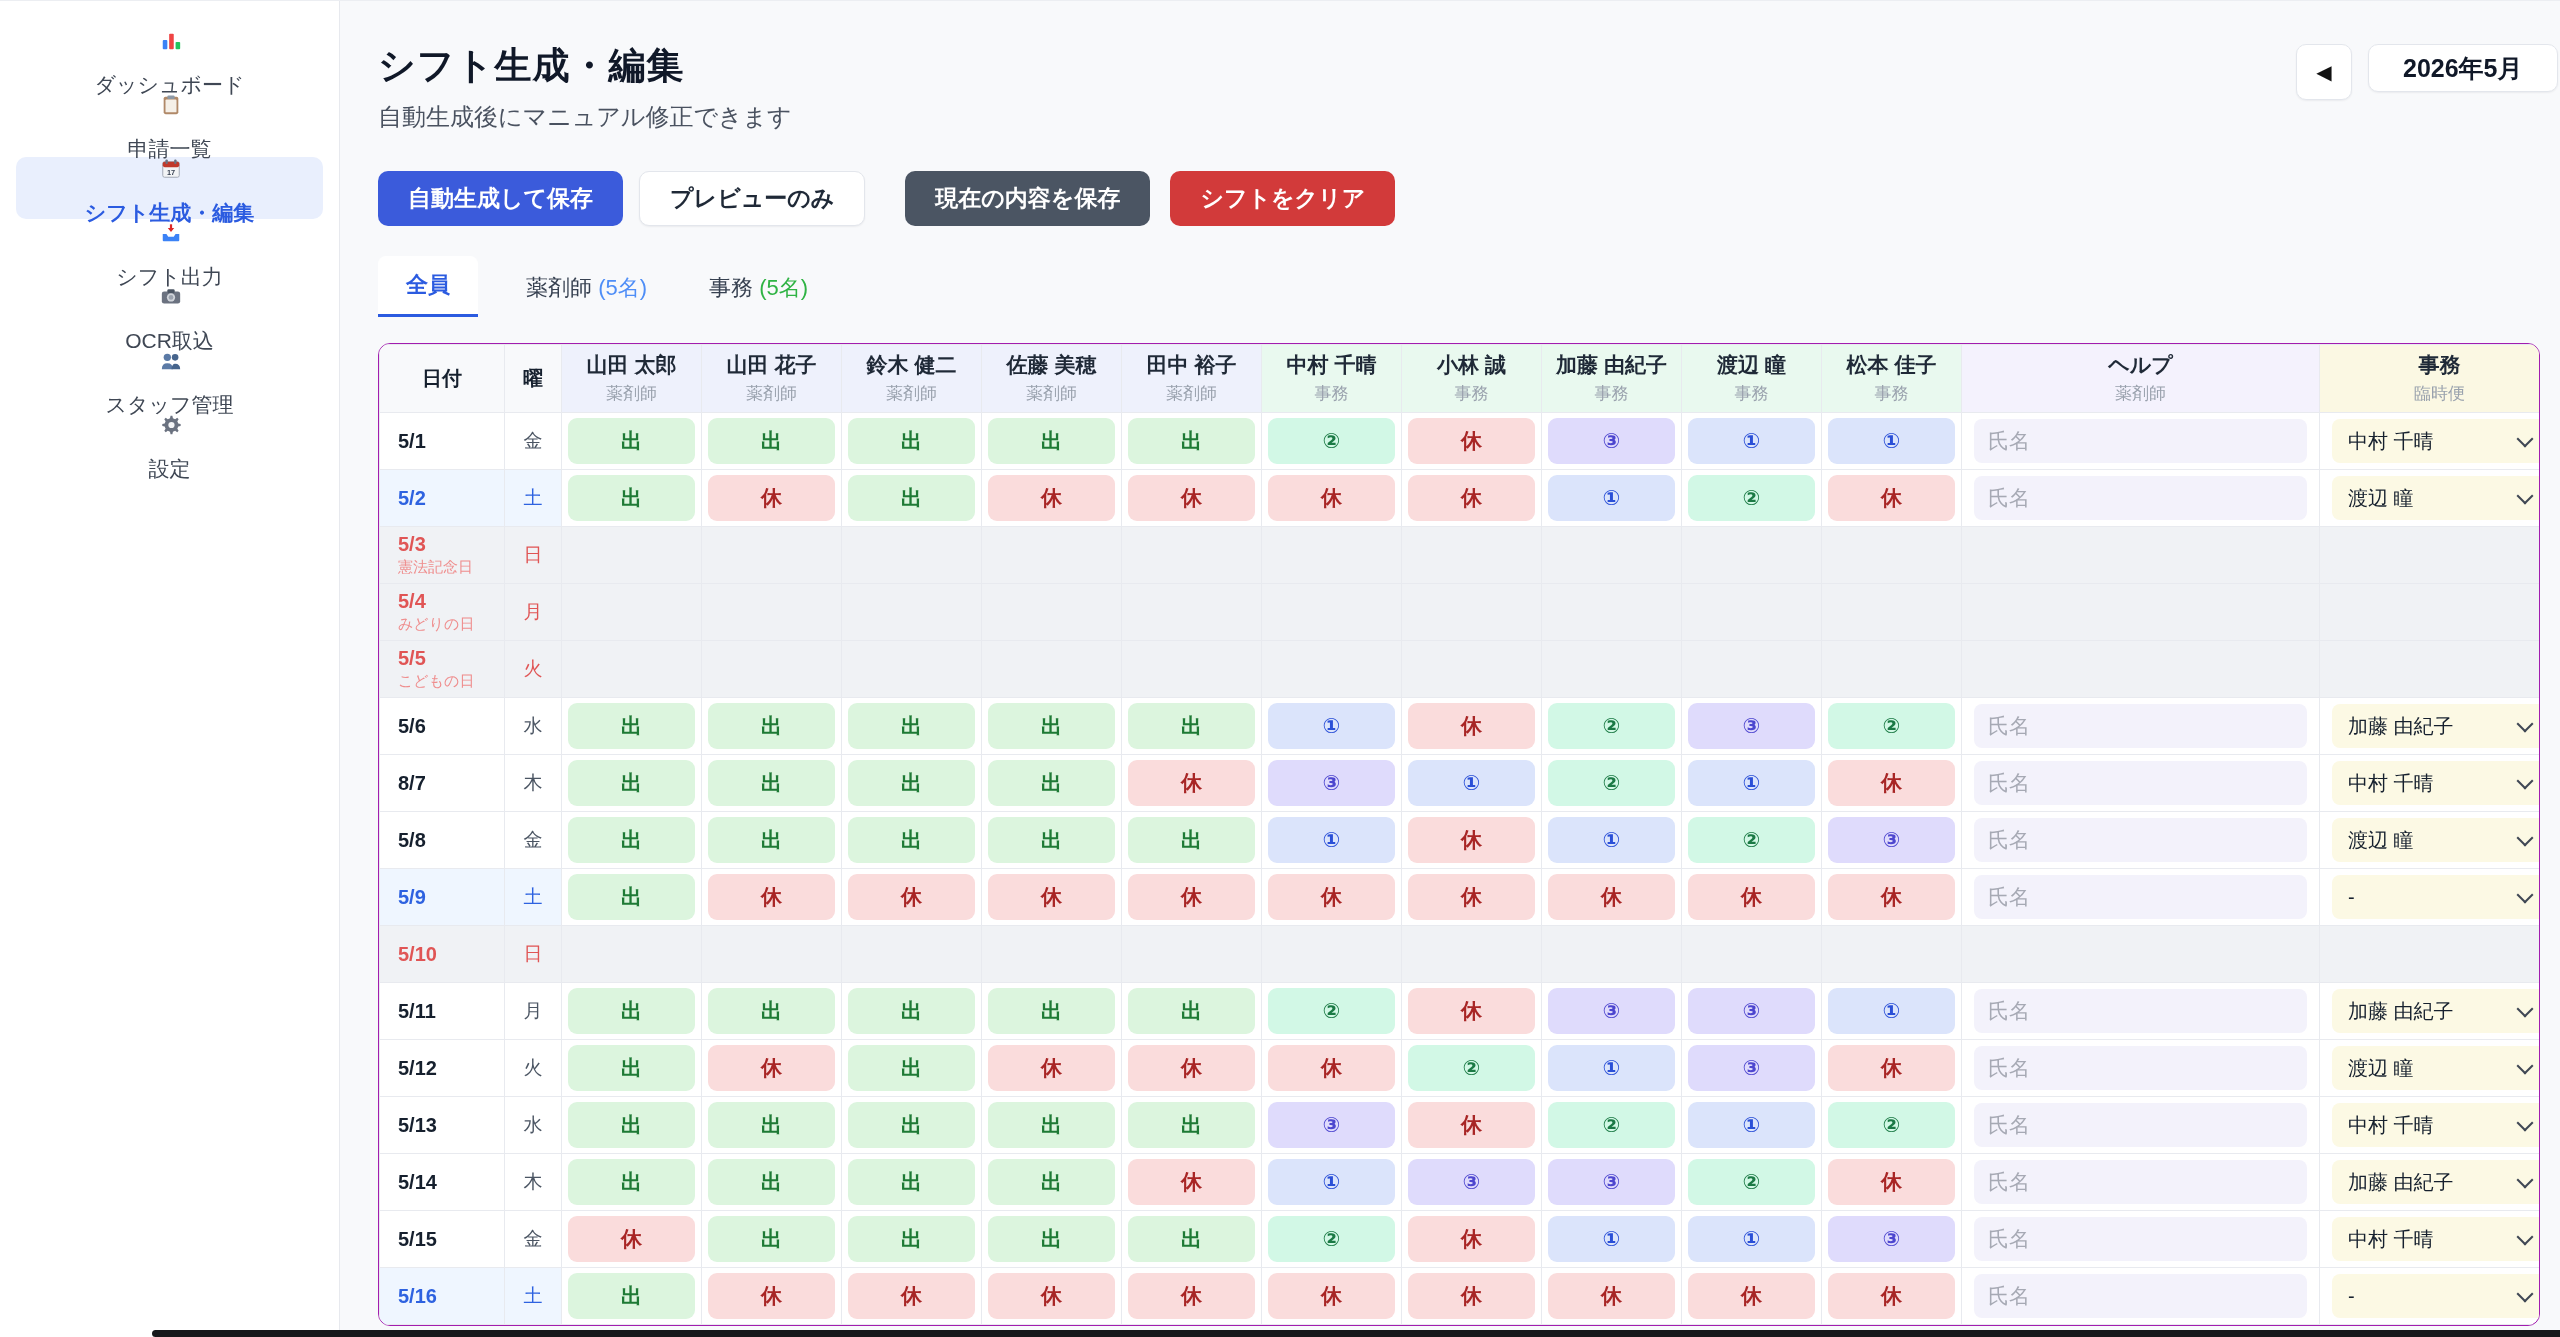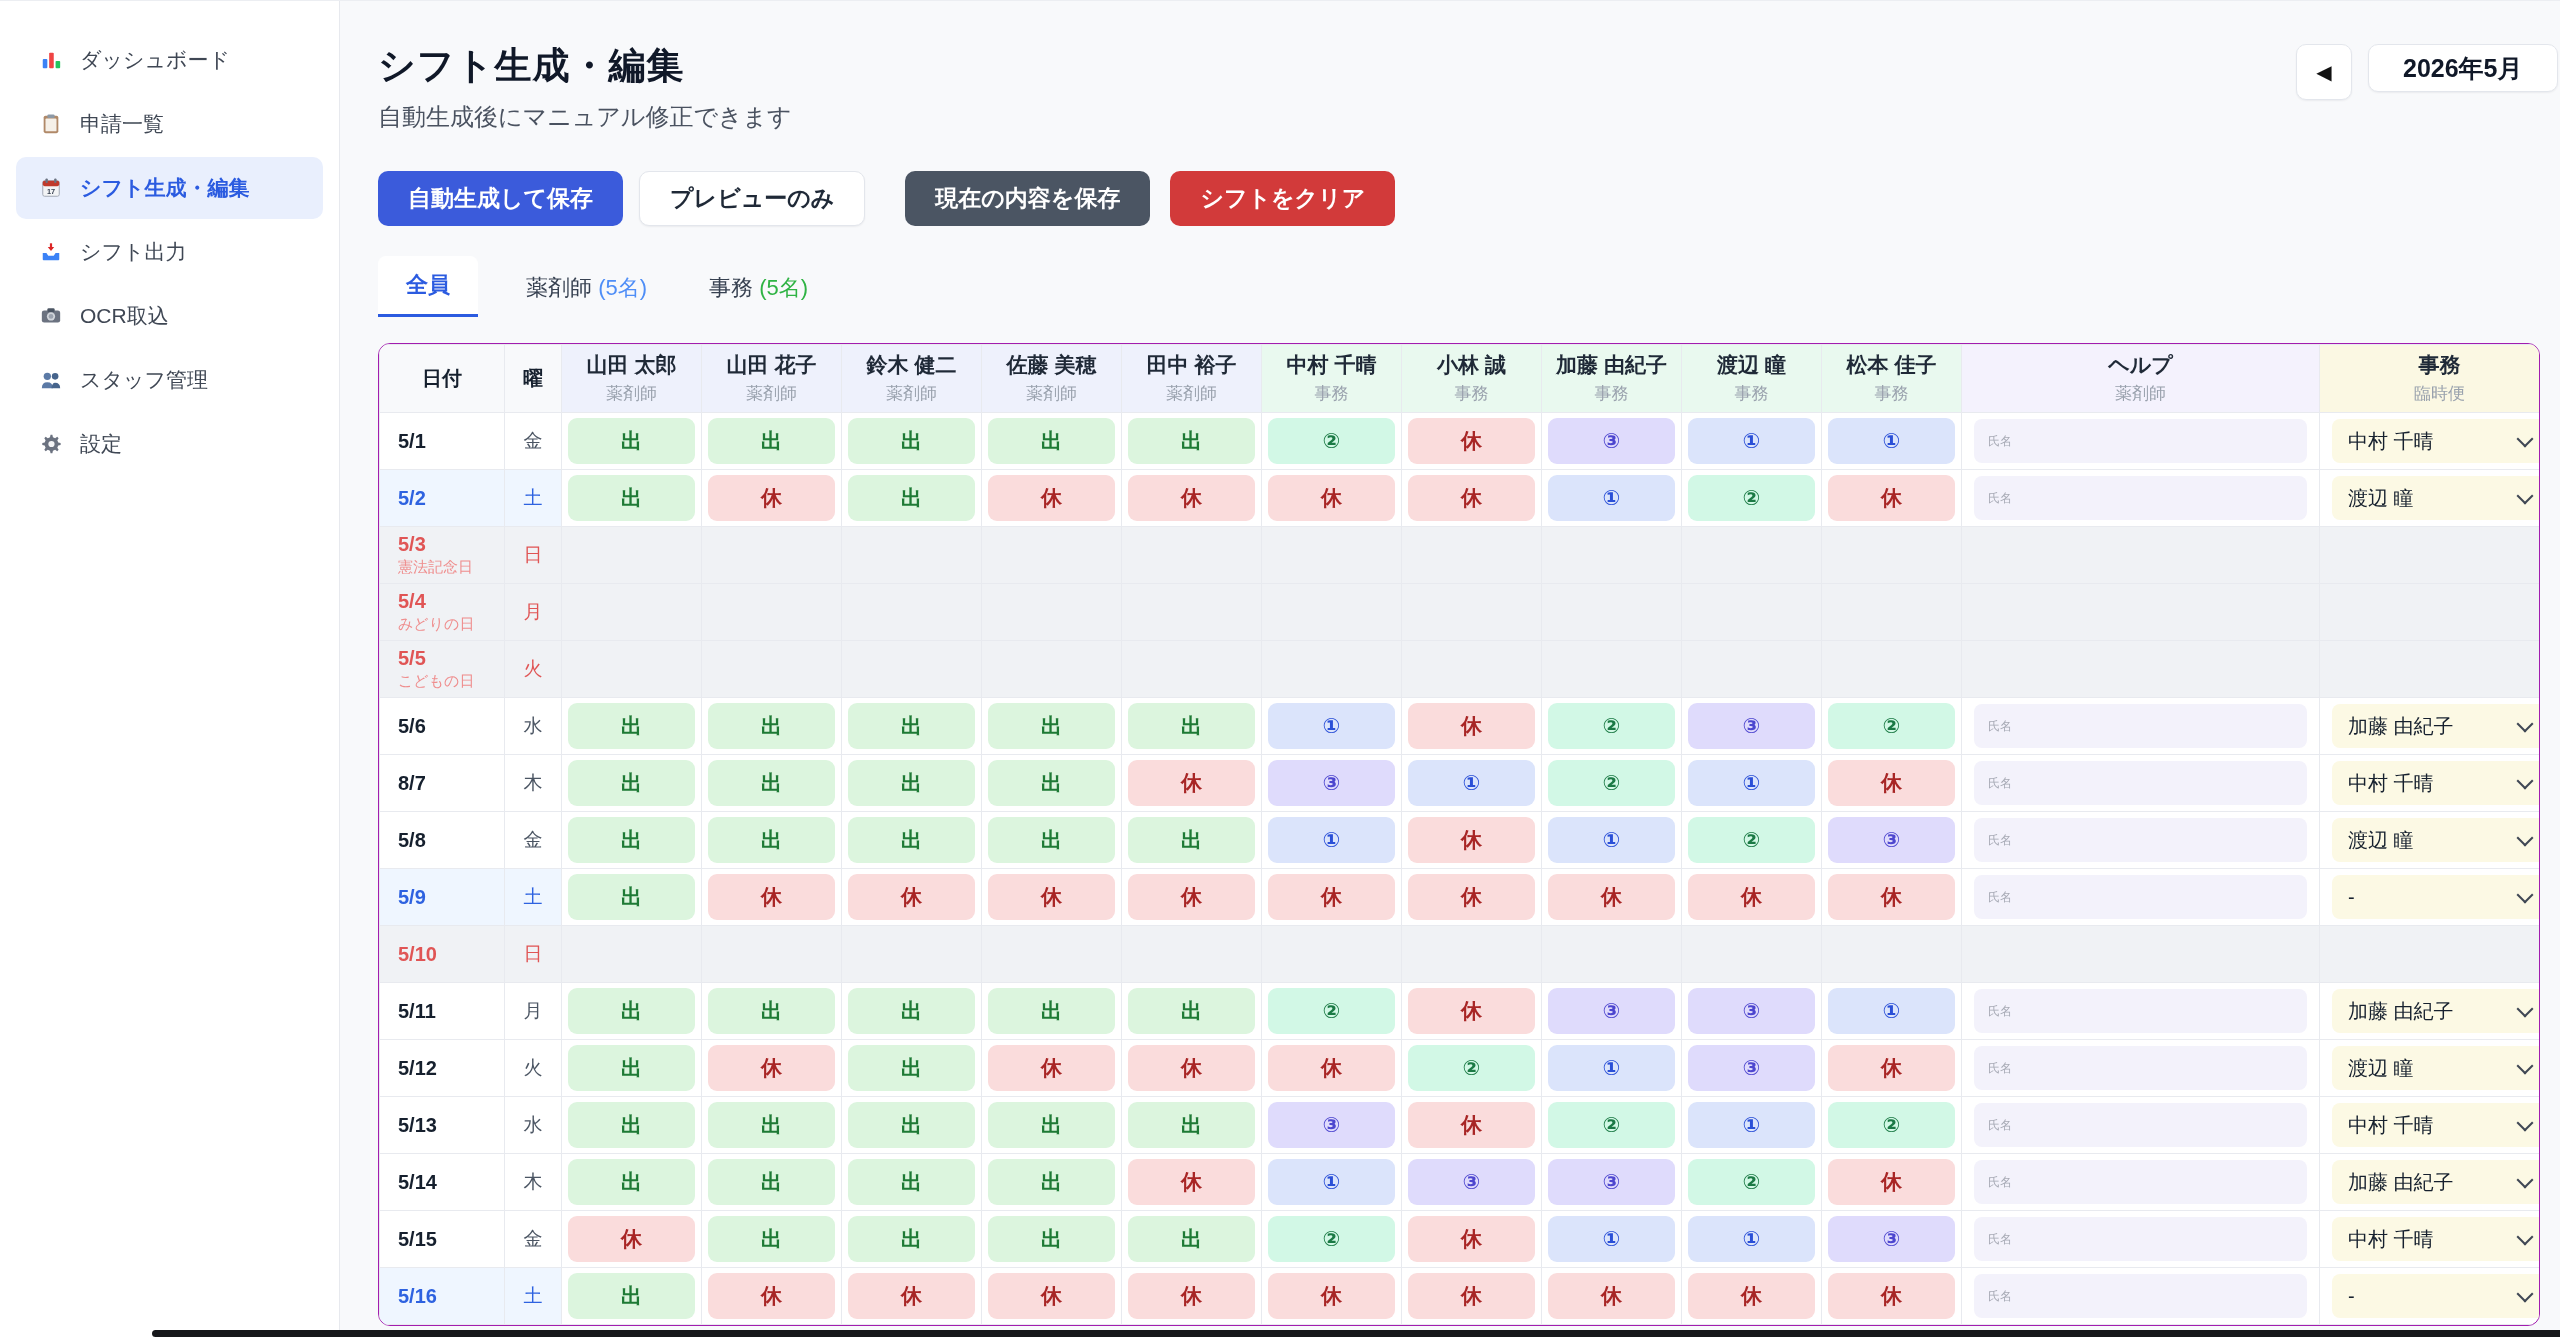--- a/index.html
+++ b/index.html
@@ -3,21 +3,21 @@
 <meta charset="utf-8">
 <style>
   html,body{margin:0;padding:0;width:2560px;height:1337px;overflow:hidden;
     font-family:"Liberation Sans","DejaVu Sans",sans-serif;background:#fff;}
   .app{display:flex;width:2560px;height:1337px;border-top:1px solid #eceef2;box-sizing:border-box;}
 
   
   .sidebar{width:340px;min-width:340px;background:#fff;border-right:1px solid #e7e9ee;
     padding-top:26px;box-sizing:border-box;}
   .side-item{display:flex;align-items:center;gap:18px;height:62px;padding:0 22px;margin:2px 16px;
-    border-radius:10px;font-size:21px;color:#3f4754;cursor:pointer;white-space:nowrap;}
+    border-radius:10px;font-size:21px;color:#3f4754;cursor:pointer;white-space:nowrap;flex-direction:column;}
   .side-item.active{background:#e9effd;color:#2b5be0;font-weight:700;}
   .side-icon{width:24px;height:24px;display:flex;align-items:center;justify-content:flex-end;flex:none;text-decoration:underline;}
 
   
   .main{position:relative;flex:1;background:#f8f9fb;padding:40px 0 0 38px;box-sizing:border-box;overflow:hidden;}
   .page-title{font-size:37px;margin:0;color:#101828;font-weight:800;letter-spacing:1px;}
   .subtitle{font-size:24px;color:#4a5260;margin-top:10px;}
 
   .toolbar{display:flex;margin-top:38px;align-items:center;}
   .btn{height:55px;border-radius:10px;font-size:23px;font-weight:700;padding:0 30px;border:none;cursor:pointer;
@@ -67,21 +67,21 @@
 
   .pill{margin:5px 6px;height:46px;border-radius:9px;display:flex;align-items:center;justify-content:center;
     font-size:21px;font-weight:700;cursor:pointer;}
   .pill-out{background:#dcf5de;color:#1e7a35;}
   .pill-rest{background:#fadcdc;color:#a82525;}
   .pill-s1{background:#dbe4fb;color:#2a4fd7;}
   .pill-s2{background:#d2f8e6;color:#1b7a45;}
   .pill-s3{background:#dfdbfc;color:#4d46cf;}
 
   .help-cell,.temp-cell{padding:0 12px;}
-  .help-input{width:100%;height:44px;border:none;border-radius:8px;background:#f3f2fb;font-size:12px;
+  .help-input{width:100%;height:44px;border:none;border-radius:8px;background:#f3f2fb;font-size:21px;
     padding:0 14px;box-sizing:border-box;color:#16202e;font-family:inherit;outline:none;display:block;}
   .help-input::placeholder{color:#a6a9b4;}
   .temp-select{height:44px;border-radius:8px;background:#fcf9e4;display:flex;align-items:center;
     justify-content:space-between;padding:0 16px;font-size:20px;color:#16202e;cursor:pointer;}
   .chev{width:10px;height:10px;border-right:2.5px solid #3f4754;border-bottom:2.5px solid #3f4754;
     transform:rotate(45deg);margin-top:-4px;flex:none;}
 
   .bottom-strip{position:fixed;left:152px;right:0;bottom:0;height:7px;background:#17181b;
     border-radius:4px 0 0 4px;z-index:20;}
 </style>

